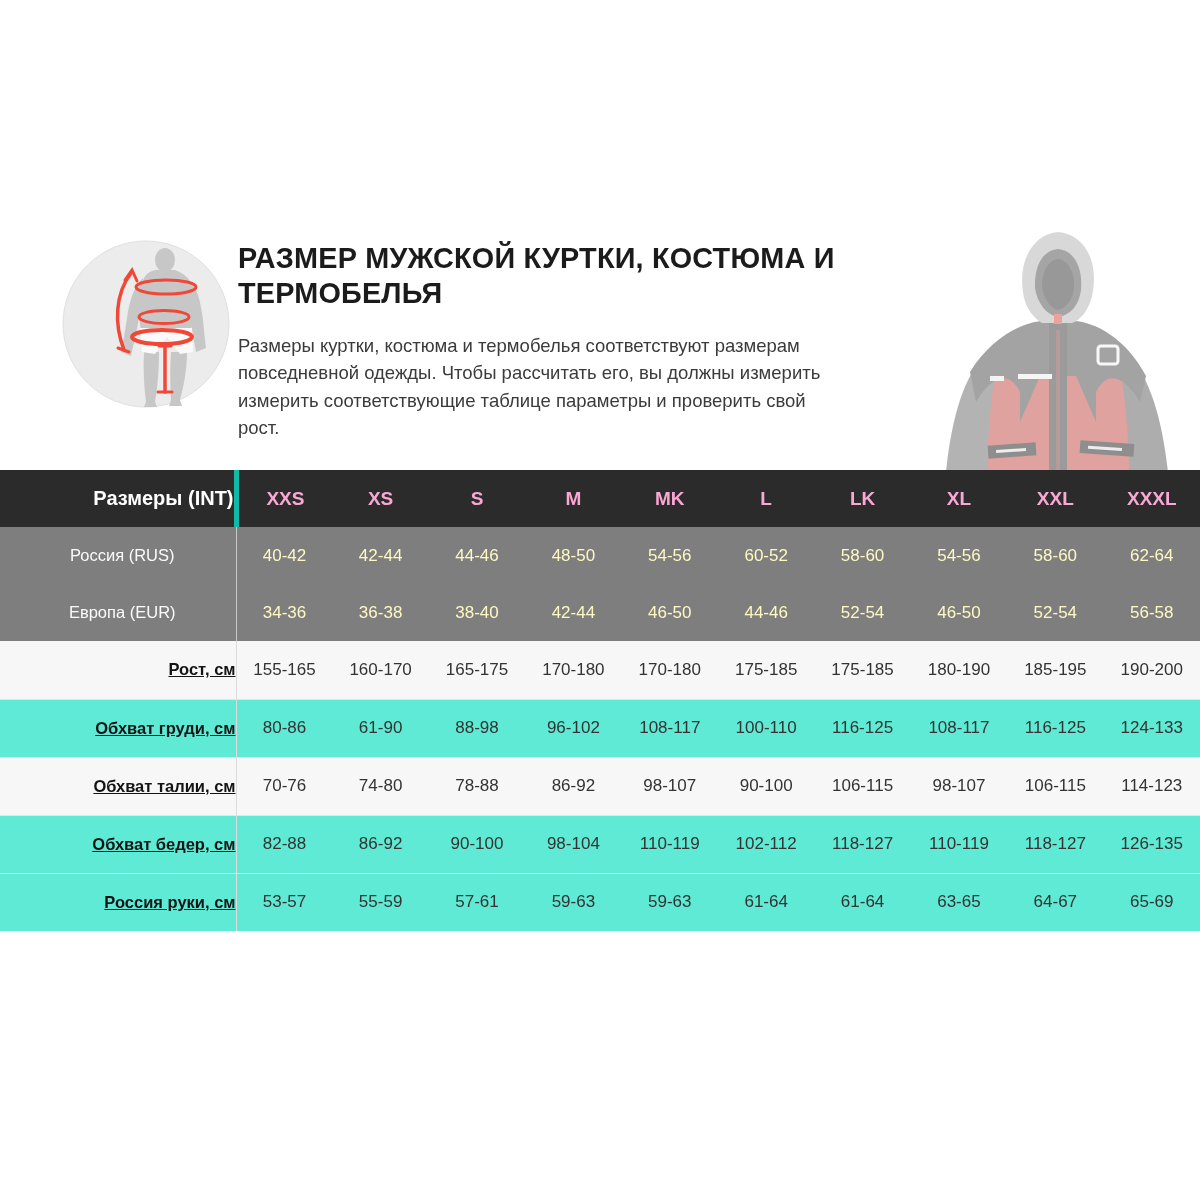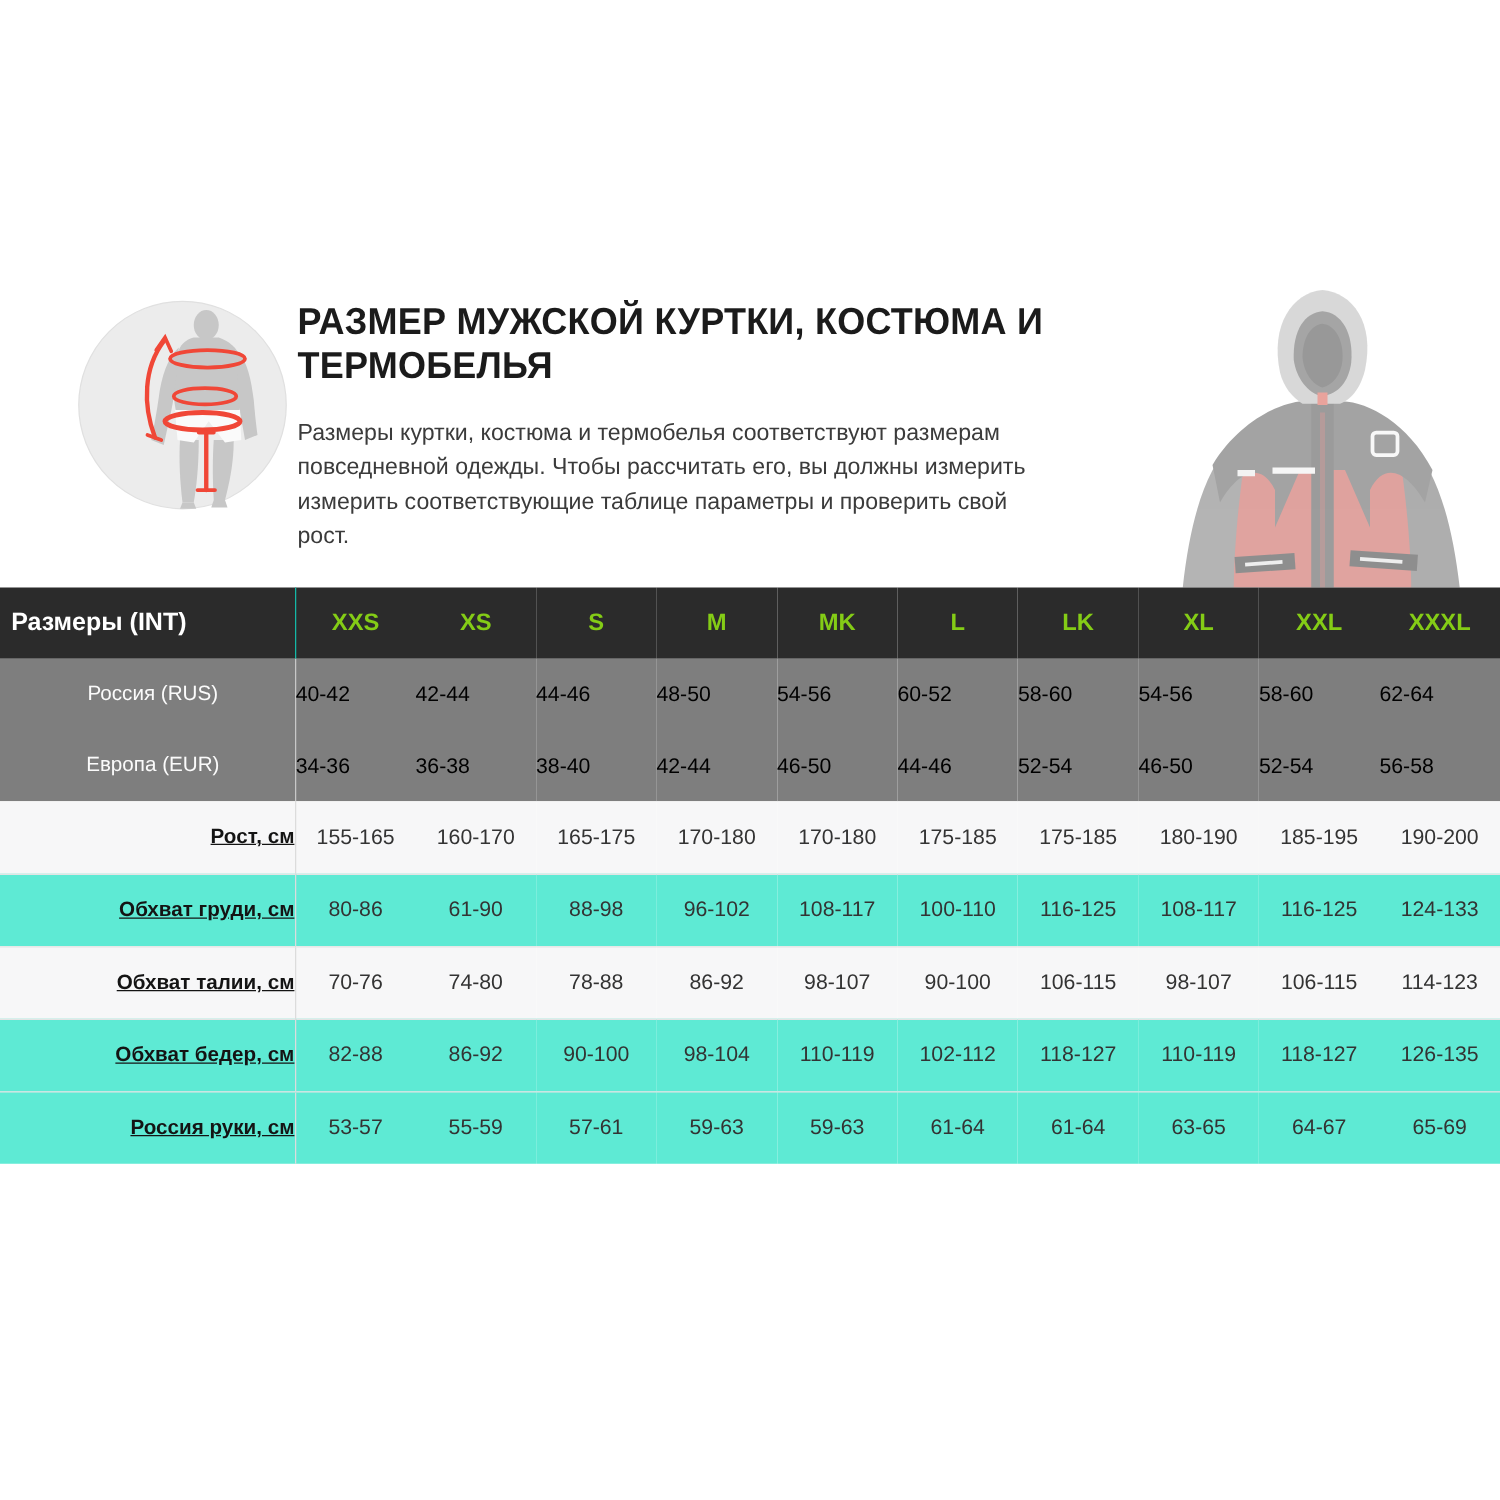--- a/index.html
+++ b/index.html
@@ -26,31 +26,31 @@
 
   
   table.size-table {
     position: absolute; left: 0; top: 470px; width: 1200px;
     border-collapse: collapse; table-layout: fixed;
   }
   .size-table th, .size-table td { padding: 0; }
 
   thead tr.head-row { height: 57px; background: #2b2b2b; }
   th.corner {
-    text-align: left; padding-left: 9px; color: #ffffff;
-    font-size: 20px; font-weight: 700; border-right: 1px solid #14b8a6;
-  }
-  th.size-h { color: #84cc16; font-size: 19px; font-weight: 700; }
+    text-align: right; padding-left: 9px; color: #ffffff;
+    font-size: 20px; font-weight: 700; border-right: 5px solid #14b8a6;
+  }
+  th.size-h { color: #f9a8d4; font-size: 19px; font-weight: 700; }
 
   tr.gray { height: 57px; background: #7e7e7e; }
   tr.gray th {
     text-align: center; padding-left: 9px; font-weight: 400; font-size: 16.5px;
     color: #fbfbfb; border-right: 1px solid #c8c8c8;
   }
-  tr.gray td { text-align: left; font-size: 17px; color: #000000; }
+  tr.gray td { text-align: center; font-size: 17px; color: #fef9c3; }
 
   tr.light { height: 58px; background: #5eead4; }
   tr.light.alt { background: #f7f7f8; }
   tr.light th {
     text-align: right; padding-left: 9px; font-weight: 700; font-size: 16.5px;
     color: #141414; line-height: 1.25; border-right: 1px solid #dcdcdc; text-decoration: underline;
   }
   tr.light td { text-align: center; font-size: 17px; color: #333333; }
   tr.light + tr.light { border-top: 1px solid #e4e4e4; }
 </style>

